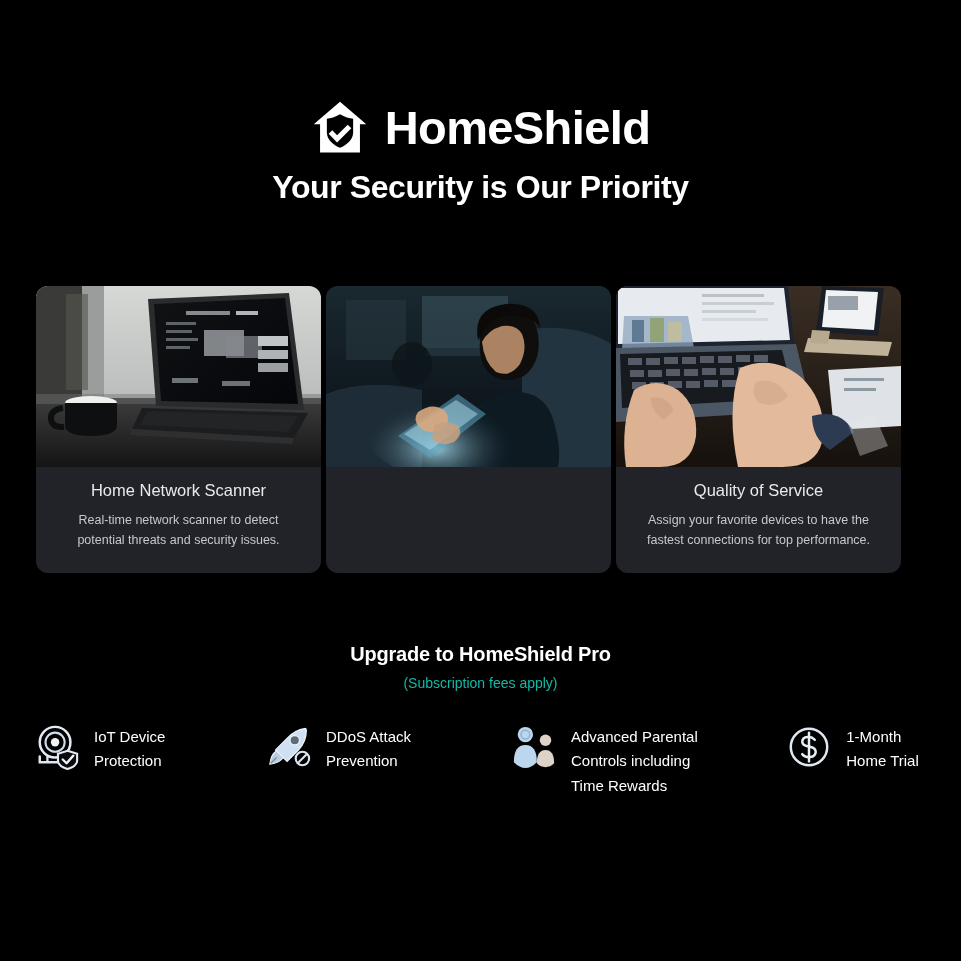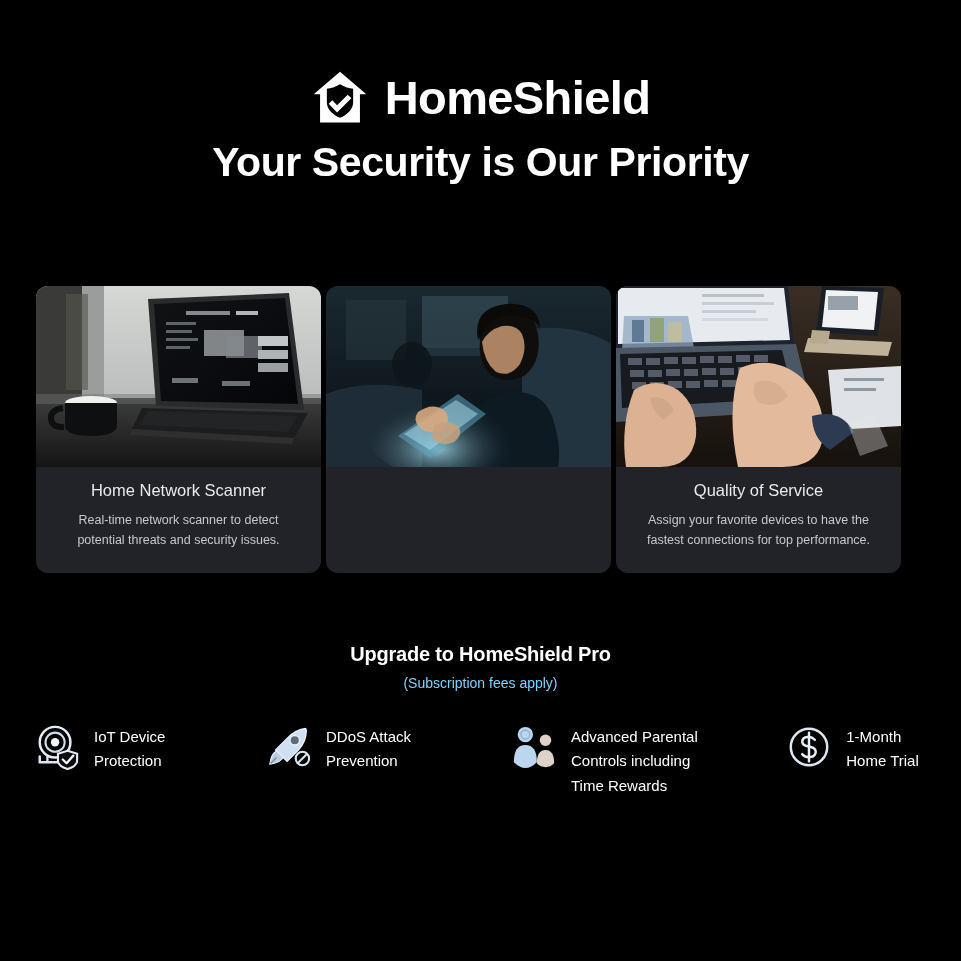--- a/index.html
+++ b/index.html
@@ -26,38 +26,39 @@
   .header {
     padding-top: 66px;
     text-align: center;
   }
   .brand-row {
     display: flex;
     align-items: center;
     justify-content: center;
     gap: 16px;
     height: 62px;
+    margin-top: 30px;
   }
   .logo-icon {
     width: 58px;
     height: 58px;
     display: block;
     flex: 0 0 auto;
   }
   .brand-name {
     font-size: 47px;
     font-weight: bold;
     letter-spacing: -0.6px;
     color: #ffffff;
     line-height: 1;
     white-space: nowrap;
   }
   .tagline {
     margin-top: 12px;
-    font-size: 41px;
+    font-size: 32px;
     font-weight: bold;
     letter-spacing: -0.4px;
     color: #ffffff;
     line-height: 1.1;
     white-space: nowrap;
   }
 
   
   .cards {
     position: absolute;
@@ -115,21 +116,21 @@
   .upgrade-title {
     font-size: 20px;
     font-weight: bold;
     color: #ffffff;
     letter-spacing: -0.2px;
     line-height: 1.2;
   }
   .upgrade-sub {
     margin-top: 9px;
     font-size: 14px;
-    color: #7dd3fc;
+    color: #14b8a6;
     line-height: 1.2;
   }
 
   
   .perks {
     position: absolute;
     top: 722px;
     left: 34px;
     width: 898px;
     display: flex;

